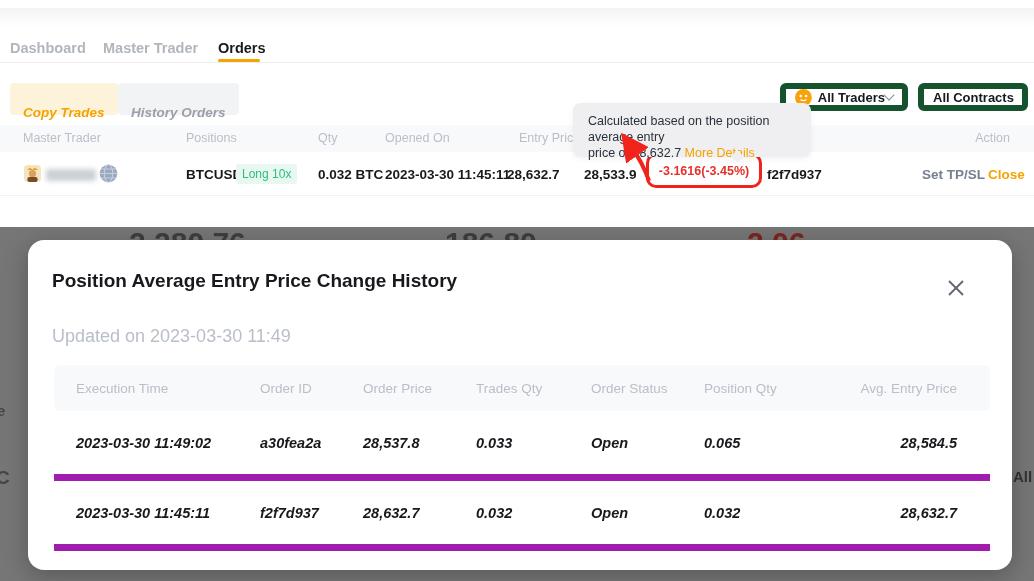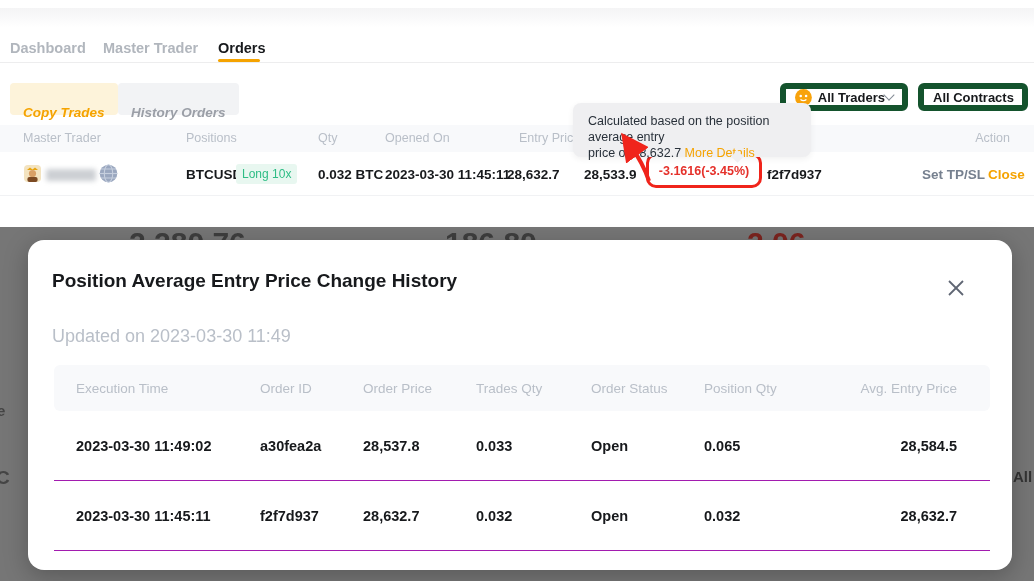--- a/index.html
+++ b/index.html
@@ -73,21 +73,21 @@
   .m-title { position:absolute; left:24px; top:30px; font-size:19px; font-weight:700; color:#17191c; }
   .m-updated { position:absolute; left:24px; top:62px; font-size:18px; color:#b9bfc8;margin-top:24px; }
   .m-close { position:absolute; left:916px; top:36px; width:24px; height:24px; cursor:pointer;
              display:flex; align-items:center; justify-content:center; }
 
   .m-table { position:absolute; left:26px; top:125px; width:936px; }
   .m-grid { display:grid; grid-template-columns:184px 103px 113px 115px 113px 100px 1fr;
             padding-left:22px; padding-right:33px; align-items:center; }
   .m-thead { height:46px; background:#f8f9fb; border-radius:6px; }
   .m-th { font-size:13.5px; color:#b9bfc8; white-space:nowrap; }
-  .m-tr { height:70px; border-bottom:1px solid #a21caf; }
+  .m-tr { height:70px; border-bottom:7px solid #a21caf;font-style:italic; }
   .m-td { font-size:14.5px; font-weight:700; color:#17191c; white-space:nowrap; }
   .ta-r { text-align:right; }
 </style>
 </head>
 <body>
 
 <div id="screen">
 
   <div class="top-section">
     <div class="top-fade"></div>

